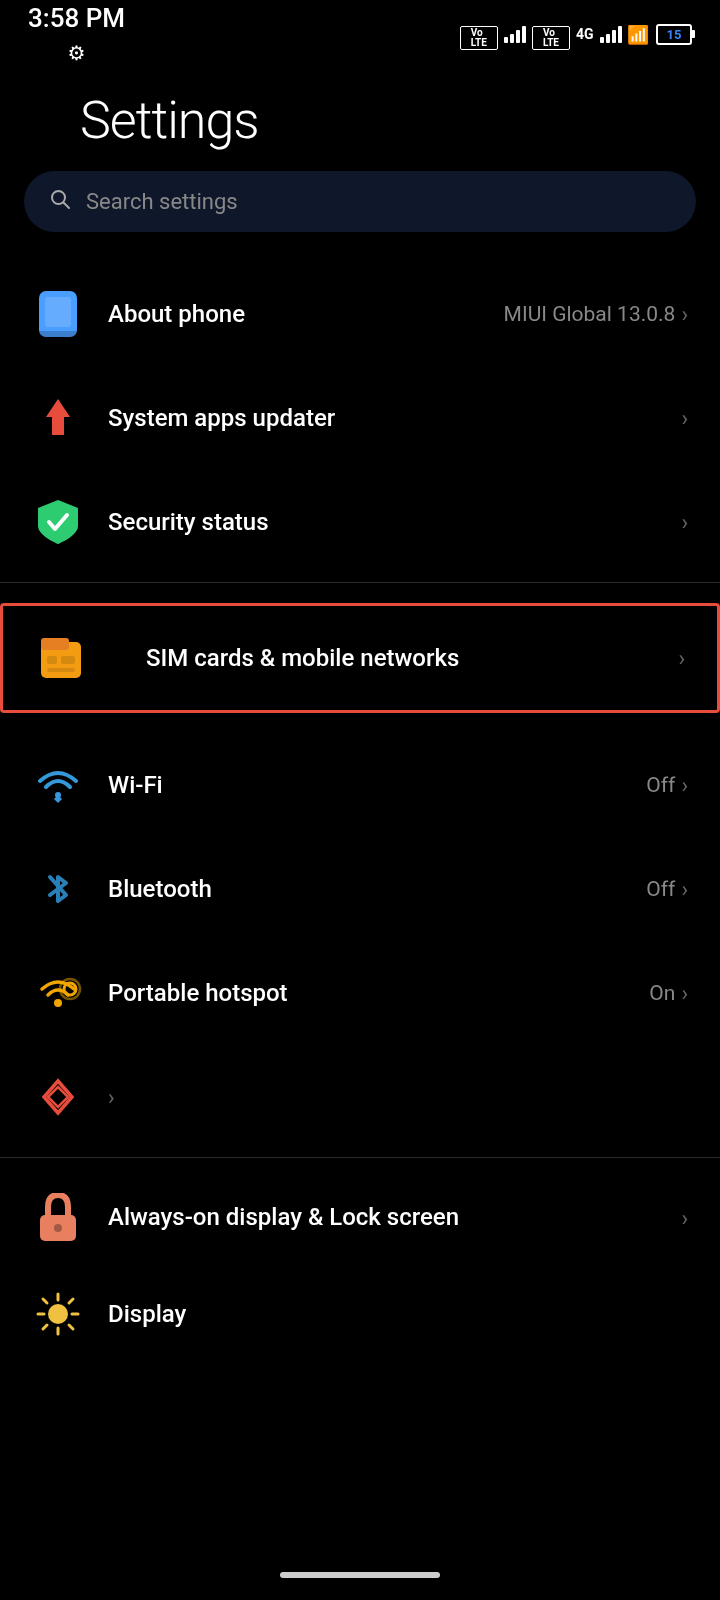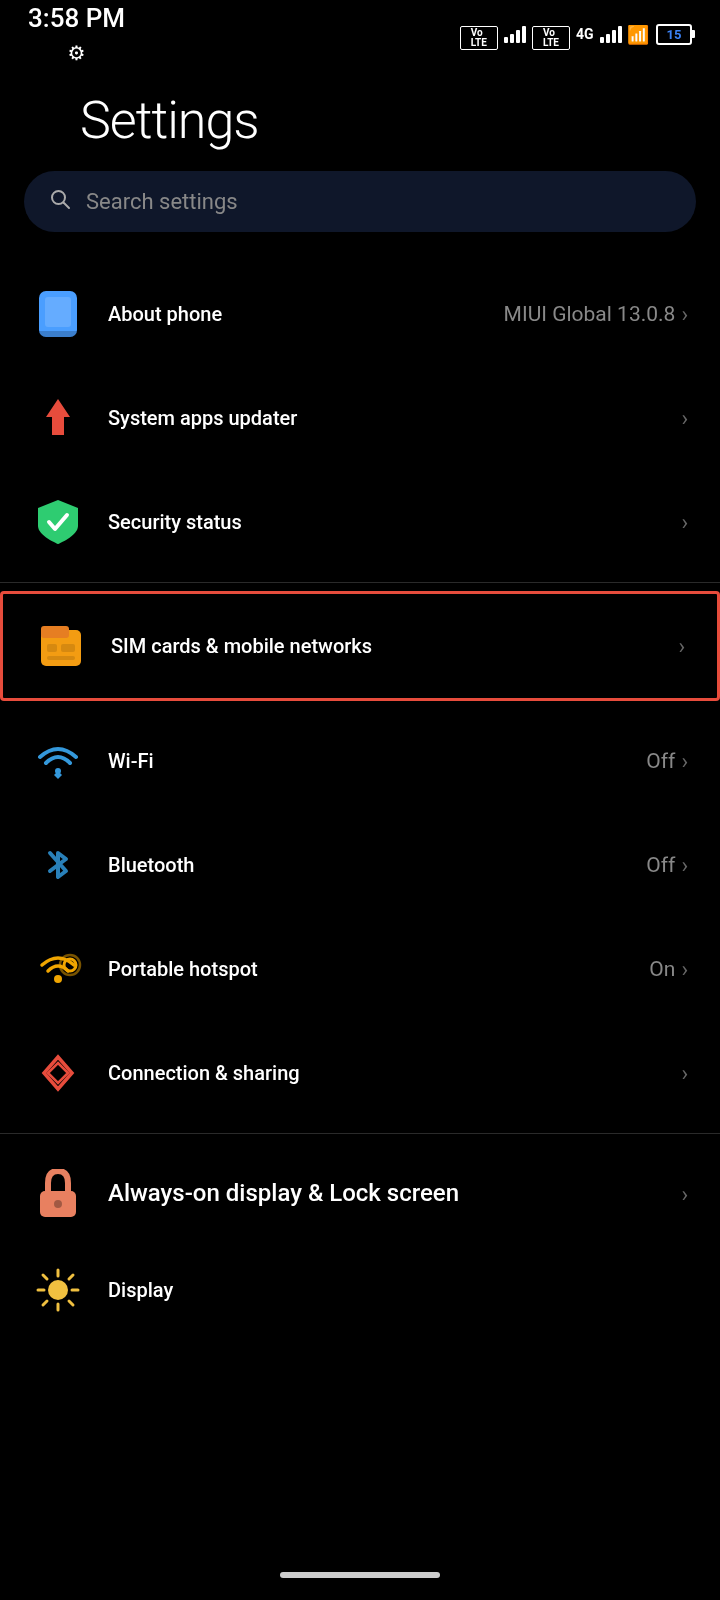--- a/index.html
+++ b/index.html
@@ -131,21 +131,21 @@
       justify-content: center;
       margin-right: 24px;
       flex-shrink: 0;
     }
     .item-content {
       flex: 1;
       display: flex;
       flex-direction: column;
     }
     .item-label {
-      font-size: 20px;
+      font-size: 24px;
       font-weight: 500;
       color: #fff;
     }
     .item-right {
       display: flex;
       align-items: center;
       gap: 6px;
       color: #888;
       font-size: 22px;
     }
@@ -158,21 +158,22 @@
     .divider {
       height: 1px;
       background: #2a2a2a;
       margin: 8px 0;
     }
 
     
     .settings-item.highlighted {
       border: 3px solid #e74c3c;
       border-radius: 4px;
-      margin: 8px 0;
+      margin: 20px 0;
+      gap: 35px;
     }
 
     
     .shield-icon-wrap {
       position: relative;
       display: flex;
       align-items: center;
       justify-content: center;
     }
 
@@ -371,23 +372,20 @@
     <span class="chevron">›</span>
   </div>
 </div>
 
 <div class="settings-item">
   <div class="item-icon-wrap">
     <svg width="48" height="44" viewBox="0 0 48 44" fill="none">
       <polygon points="24,6 38,22 24,38 10,22" stroke="#e74c3c" stroke-width="3.5" fill="none"></polygon>
       <polygon points="24,12 34,22 24,32 14,22" stroke="#e74c3c" stroke-width="2.5" fill="none"></polygon>
     </svg>
-  </div>
-  <div class="item-content">
-    <span class="item-label">Connection &amp; sharing</span>
   </div>
   <div class="item-right">
     <span class="chevron">›</span>
   </div>
 </div>
 
 <div class="divider"></div>
 
 <div class="settings-item">
   <div class="item-icon-wrap">

